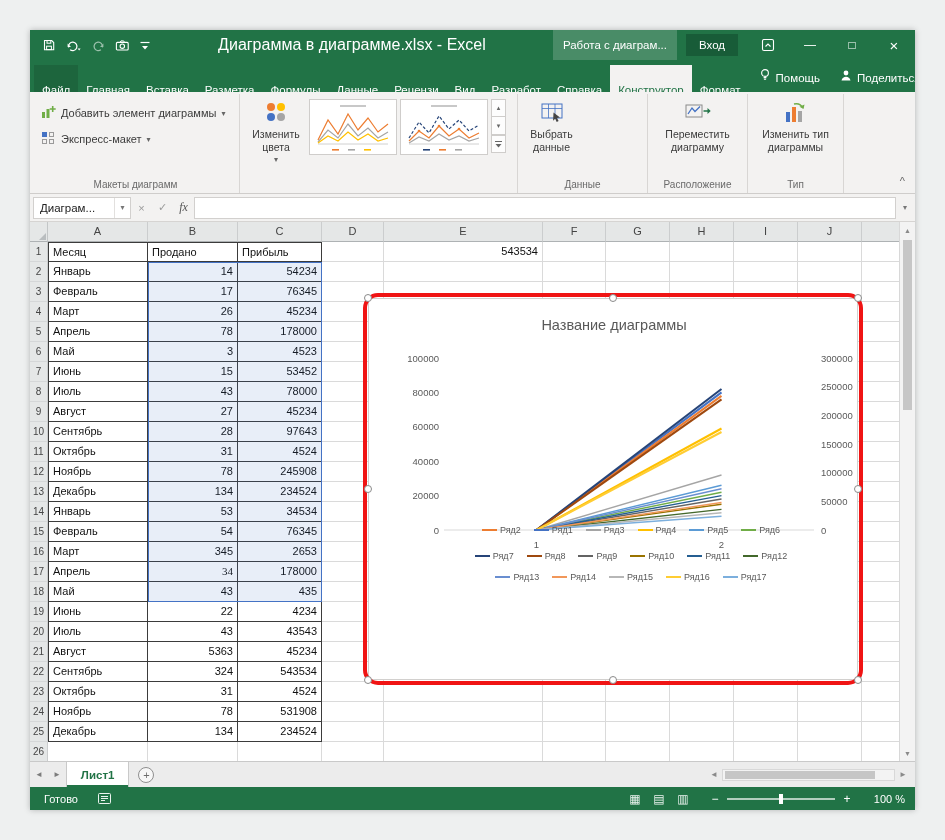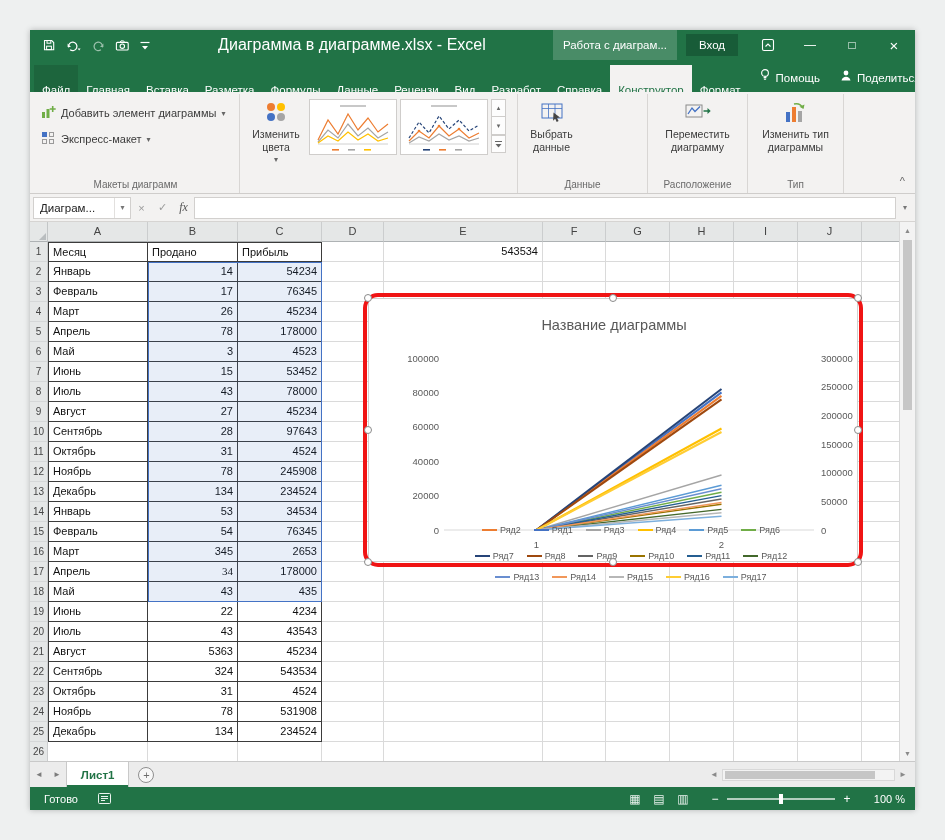--- a/index.html
+++ b/index.html
@@ -71,21 +71,21 @@
   .cfill{flex:1 1 auto;border-right:none}
   .sel-overlay{position:absolute;left:118px;top:40px;width:174px;height:340px;background:rgba(68,114,196,.12);border:1px solid #4472c4;pointer-events:none;z-index:2}
 
   
   .v-scroll{position:absolute;right:0;top:0;bottom:0;width:16px;background:#f3f3f3;border-left:1px solid #d8d8d8;display:flex;flex-direction:column;z-index:4}
   .vs-btn{flex:0 0 16px;font-size:7px;color:#8a8a8a;display:flex;align-items:center;justify-content:center}
   .vs-thumb{margin:2px 3px 0 3px;height:170px;background:#c6c6c6}
   .vs-down{margin-top:auto}
 
   
-  .chart-wrap{position:absolute;left:338px;top:76px;width:490px;height:264px;z-index:5}
+  .chart-wrap{position:absolute;left:338px;top:76px;width:490px;height:382px;z-index:5}
   .chart-box{position:absolute;inset:0;background:#fff;border:1px solid #d2d0ce}
   .chart-box svg{position:absolute;left:0;top:0}
   .lgrow{position:absolute;left:70px;right:34px;display:flex;justify-content:center;gap:13px;align-items:center}
   .lgrow0{top:226px}.lgrow1{top:252px}.lgrow2{top:273px}
   .lgitem{display:flex;align-items:center;gap:3px;font-size:9px;color:#595959;white-space:nowrap}
   .lgitem i{display:block;width:15px;height:2px}
   .red-ring{position:absolute;inset:-5px;border:4px solid #f01414;border-radius:15px;pointer-events:none;z-index:6}
   .hnd{position:absolute;width:8px;height:8px;border-radius:50%;background:#fff;border:1px solid #8a8a8a;z-index:7}
   .hnd.tl{left:-4px;top:-4px}.hnd.tc{left:calc(50% - 4px);top:-4px}.hnd.tr{right:-4px;top:-4px}
   .hnd.ml{left:-4px;top:calc(50% - 4px)}.hnd.mr{right:-4px;top:calc(50% - 4px)}

